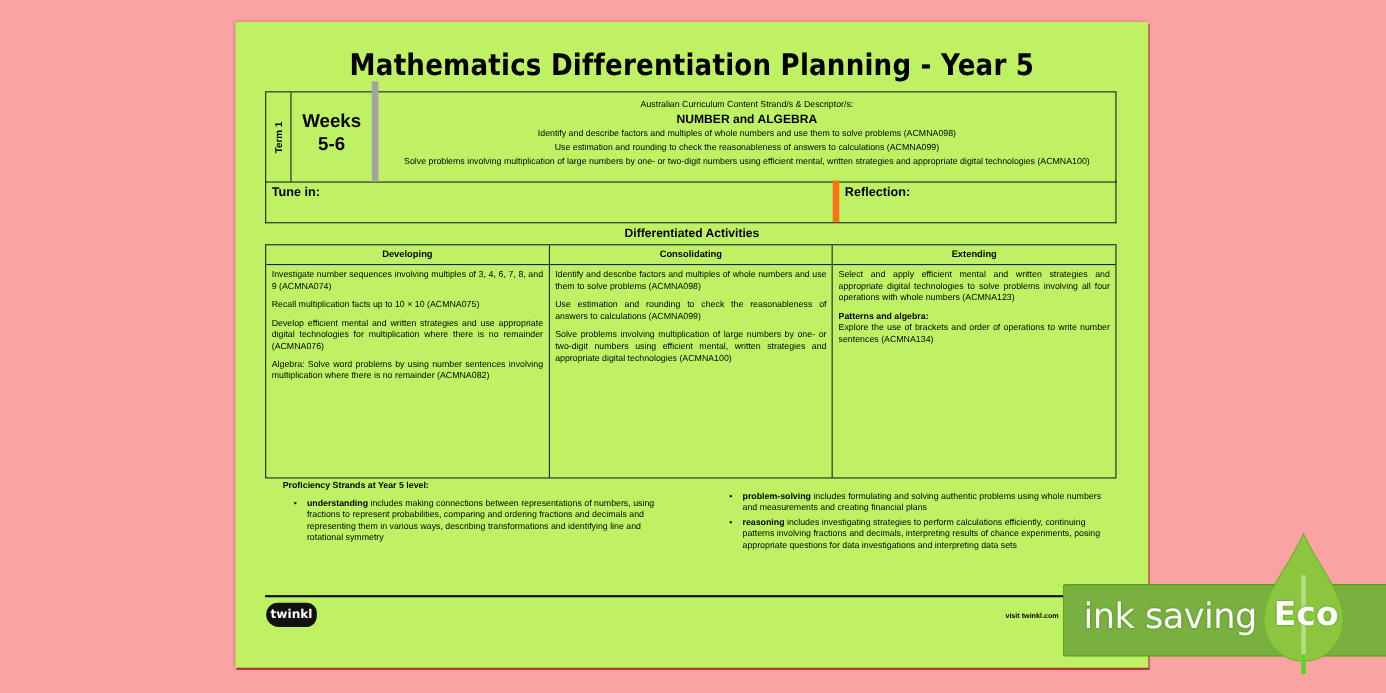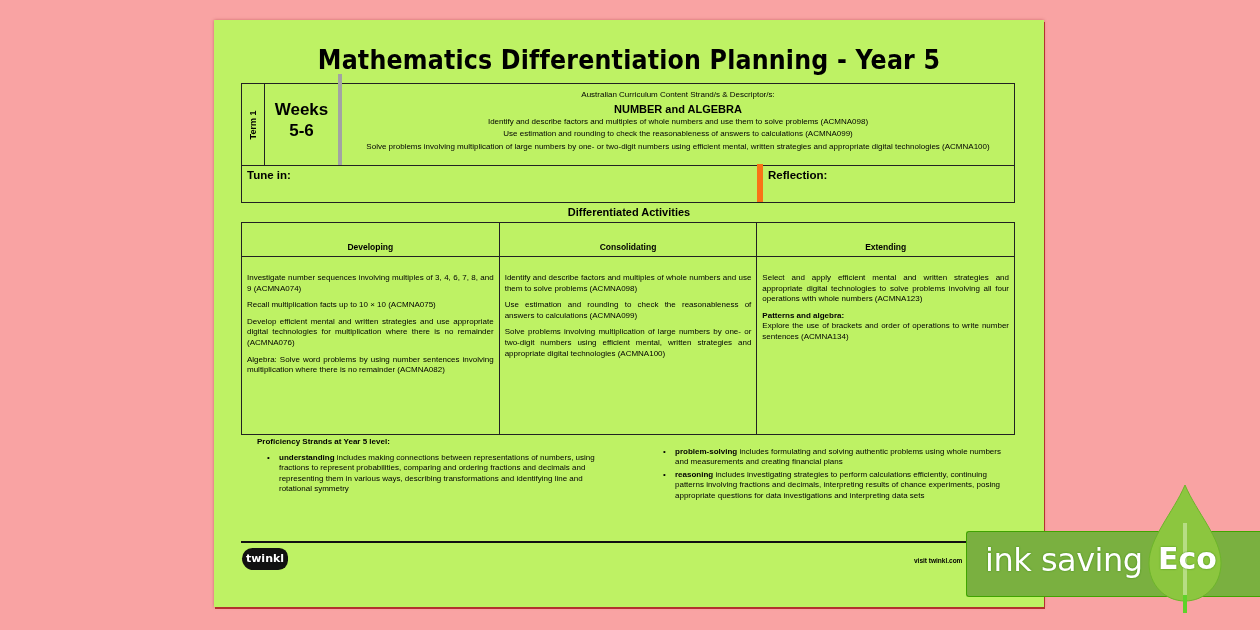--- a/index.html
+++ b/index.html
@@ -26,21 +26,21 @@
     }
     .term {
       width: 22px; border-right: 1px solid #222; position: relative;
     }
     .term span {
       position: absolute; left: 50%; top: 50%;
       transform: translate(-50%, -50%) rotate(-90deg);
       font-size: 9px; font-weight: bold; white-space: nowrap;
     }
     .weeks {
-      width: 73px; border-right: 4px solid #a3a3a3;
+      width: 73px; border-right: 6px solid #a3a3a3;
       display: flex; flex-direction: column; align-items: center; justify-content: center;
       font-size: 17px; font-weight: bold; line-height: 21px; margin-top: -10px;
     }
     .desc {
       flex: 1; text-align: center; font-size: 8px; line-height: 12.5px; padding-top: 5px;
     }
     .desc .strand { font-size: 11px; font-weight: bold; line-height: 14px; }
     .desc .line { white-space: nowrap; }
     .tune {
       position: absolute; left: 27px; top: 144px; width: 772px; height: 38px;
@@ -53,23 +53,23 @@
       font-size: 11px; font-weight: bold;
     }
     .grid {
       position: absolute; left: 27px; top: 202px; width: 772px; height: 211px;
       border: 1px solid #222; display: flex;
     }
     .col { flex: 1; border-right: 1px solid #222; display: flex; flex-direction: column; }
     .col:last-child { border-right: none; }
     .col .head {
       height: 17px; line-height: 17px; border-bottom: 1px solid #222;
-      text-align: center; font-size: 8.5px; font-weight: bold; margin-top: 16px;
+      text-align: center; font-size: 8.5px; font-weight: bold;
     }
-    .col .body { padding: 4px 5px; font-size: 8px; line-height: 10.6px; text-align: justify; margin-top: 12px; }
+    .col .body { padding: 4px 5px; font-size: 8px; line-height: 10.6px; text-align: justify; }
     .col .body p { margin: 0 0 6px 0; }
     .col .body .nomb { margin-bottom: 0; }
     .b { font-weight: bold; }
     .prof {
       position: absolute; left: 27px; top: 417px; width: 772px; font-size: 8px; line-height: 10.6px;
     }
     .prof .ph { font-weight: bold; margin-bottom: 5px; margin-left: 16px; }
     .prof .cols { display: flex; }
     .prof ul { margin: 0; padding: 0 0 0 38px; list-style: none; }
     .prof ul.left { width: 340px; }

